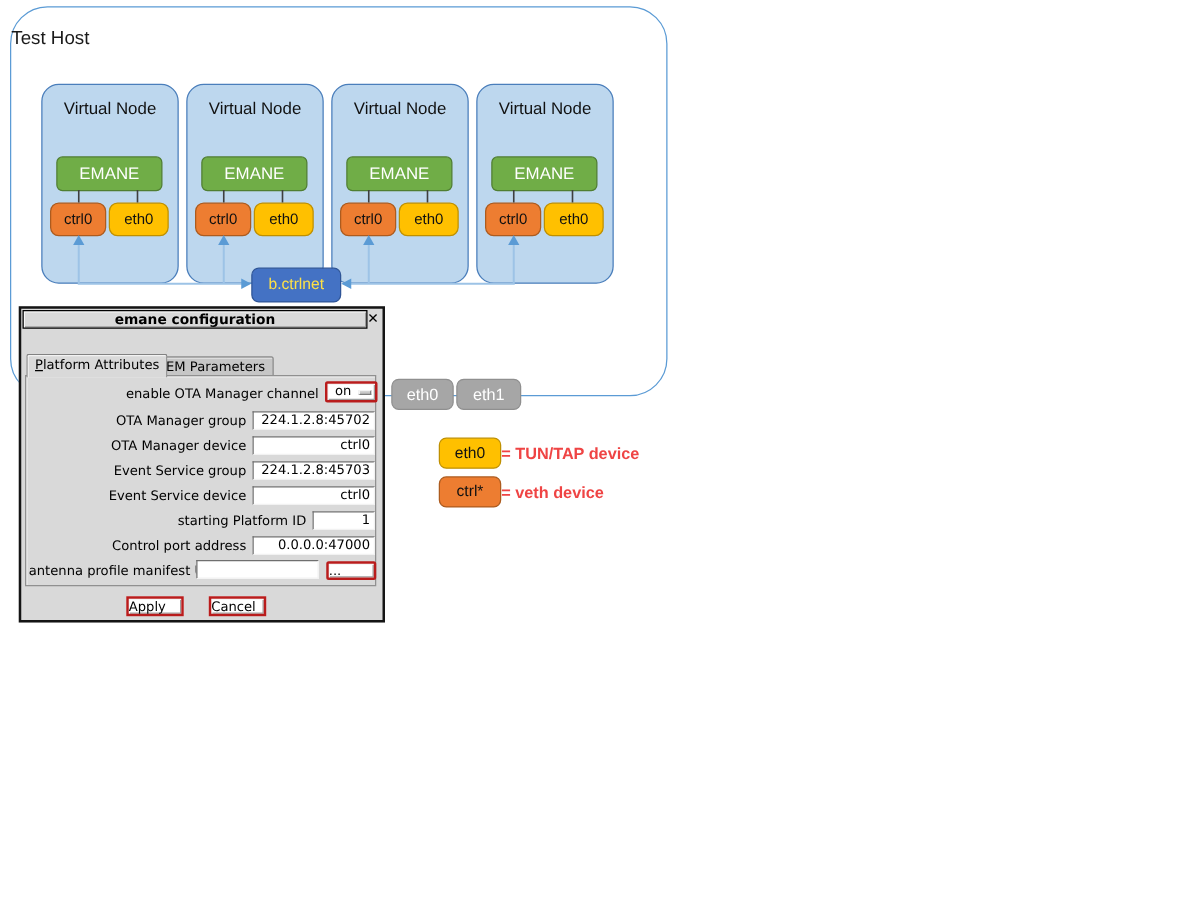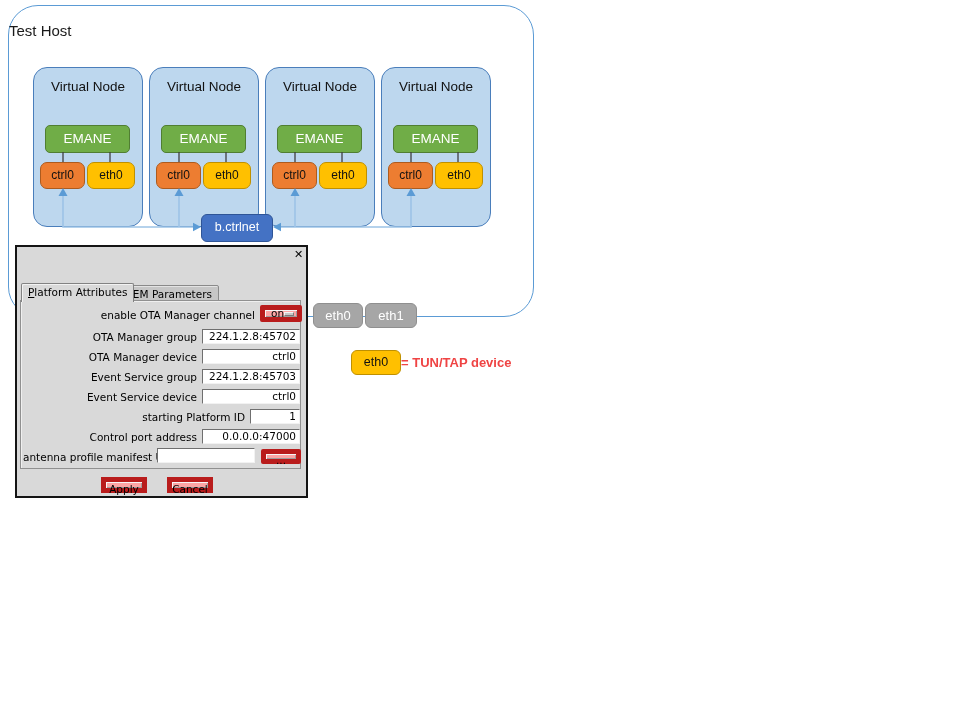--- a/index.html
+++ b/index.html
@@ -21,21 +21,21 @@
   .ctrl{position:absolute;left:6px;top:94px;width:45px;height:27px;background:#ed7d31;
         border:1.5px solid #ad5b1e;border-radius:7px;color:#111;font-size:12px;
         text-align:center;line-height:24px;box-sizing:border-box;}
   .eth{position:absolute;left:53px;top:94px;width:48px;height:27px;background:#ffc000;
         border:1.5px solid #bf9000;border-radius:7px;color:#111;font-size:12px;
         text-align:center;line-height:24px;box-sizing:border-box;}
 
   .wires{position:absolute;left:0;top:0;width:960px;height:720px;pointer-events:none;}
 
   .bridge{position:absolute;left:201px;top:214px;width:72px;height:28px;background:#4472c4;
-        border:1px solid #2f5597;border-radius:6px;color:#ffffff;font-size:12.5px;
+        border:1px solid #2f5597;border-radius:6px;color:#fde047;font-size:12.5px;
         text-align:center;line-height:25px;box-sizing:border-box;}
 
   .hif{position:absolute;top:303px;height:25px;background:#a6a6a6;border:1px solid #8f8f8f;
         border-radius:6px;color:#fff;font-size:13px;text-align:center;line-height:23px;
         box-sizing:border-box;}
   .hif0{left:313px;width:50px;}
   .hif1{left:365px;width:52px;}
 
   .lg-row{position:absolute;left:351px;display:flex;align-items:center;height:25px;}
   .lg-box{width:50px;height:25px;border-radius:6px;font-size:12.5px;text-align:center;
@@ -60,23 +60,23 @@
   .tab-active{left:4px;top:36px;height:18px;background:#d9d9d9;border:1px solid #828282;
         border-bottom:none;box-shadow:inset 1px 1px 0 #f2f2f2;z-index:3;border-radius:2px 2px 0 0;}
   .tab-inactive{left:101px;top:38px;height:16px;background:#c6c6c6;border:1px solid #8a8a8a;
         box-shadow:inset 1px 1px 0 #e3e3e3;z-index:1;border-radius:2px 2px 0 0;}
   .dlg-frame{position:absolute;left:3px;top:53px;width:281px;height:169px;background:#d9d9d9;
         border:1px solid #909090;box-shadow:inset 1px 1px 0 #efefef;z-index:2;box-sizing:border-box;}
   .fl{position:absolute;height:14px;line-height:14px;white-space:nowrap;z-index:4;}
   .entry{position:absolute;height:15px;background:#fff;border:1px solid #6f6f6f;
         border-bottom-color:#f2f2f2;border-right-color:#f2f2f2;box-sizing:border-box;
         text-align:right;line-height:13px;padding:0 3px;z-index:4;}
-  .tbtn{position:absolute;background:#fca5a5;border:5px solid #b91c1c;
+  .tbtn{position:absolute;background:#ffffff;border:2px solid #b91c1c;
         box-shadow:inset 1px 1px 0 #f6f6f6, inset -1px -1px 0 #9e9e9e;
-        text-align:center;box-sizing:border-box;z-index:4;cursor:default;}
+        text-align:left;box-sizing:border-box;z-index:4;cursor:default;}
   .optmenu{left:243px;top:58px;width:42px;height:17px;line-height:15px;padding:0 3px 0 6px;
         display:flex;align-items:center;justify-content:space-between;border-radius:2px;}
   .opt-dash{display:inline-block;width:10px;height:4px;background:#c9c9c9;
         border-top:1px solid #f4f4f4;border-left:1px solid #f4f4f4;
         border-bottom:1px solid #7d7d7d;border-right:1px solid #7d7d7d;box-sizing:border-box;}
   .btn-ellipsis{left:244px;top:202px;width:40px;height:15px;line-height:12px;border-radius:2px;}
   .btn-apply{left:84px;top:230px;width:46px;height:16px;line-height:15px;}
   .btn-cancel{left:150px;top:230px;width:46px;height:16px;line-height:15px;}
 </style>
 </head>
@@ -145,22 +145,29 @@
 
   <div class="bridge">b.ctrlnet</div>
 
   <div class="hif hif0">eth0</div>
   <div class="hif hif1">eth1</div>
 
   <div class="lg-row" style="top:350px">
     <div class="lg-box lg-yellow">eth0</div>
     <div class="lg-desc">= TUN/TAP device</div>
   </div>
+  <div class="lg-row" style="top:381px">
+    <div class="lg-box lg-orange">ctrl*</div>
+    <div class="lg-desc">= veth device</div>
+  </div>
 
   <div class="dialog">
+    <div class="dlg-titlebar">
+      <span>emane configuration</span>
+    </div>
     <div class="dlg-close">✕</div>
 
     <div class="tab tab-active">
       <span class="u">P</span><span>latform Attributes</span>
     </div>
     <div class="tab tab-inactive">
       <span class="u">N</span><span>EM Parameters</span>
     </div>
     <div class="dlg-frame"></div>
 

